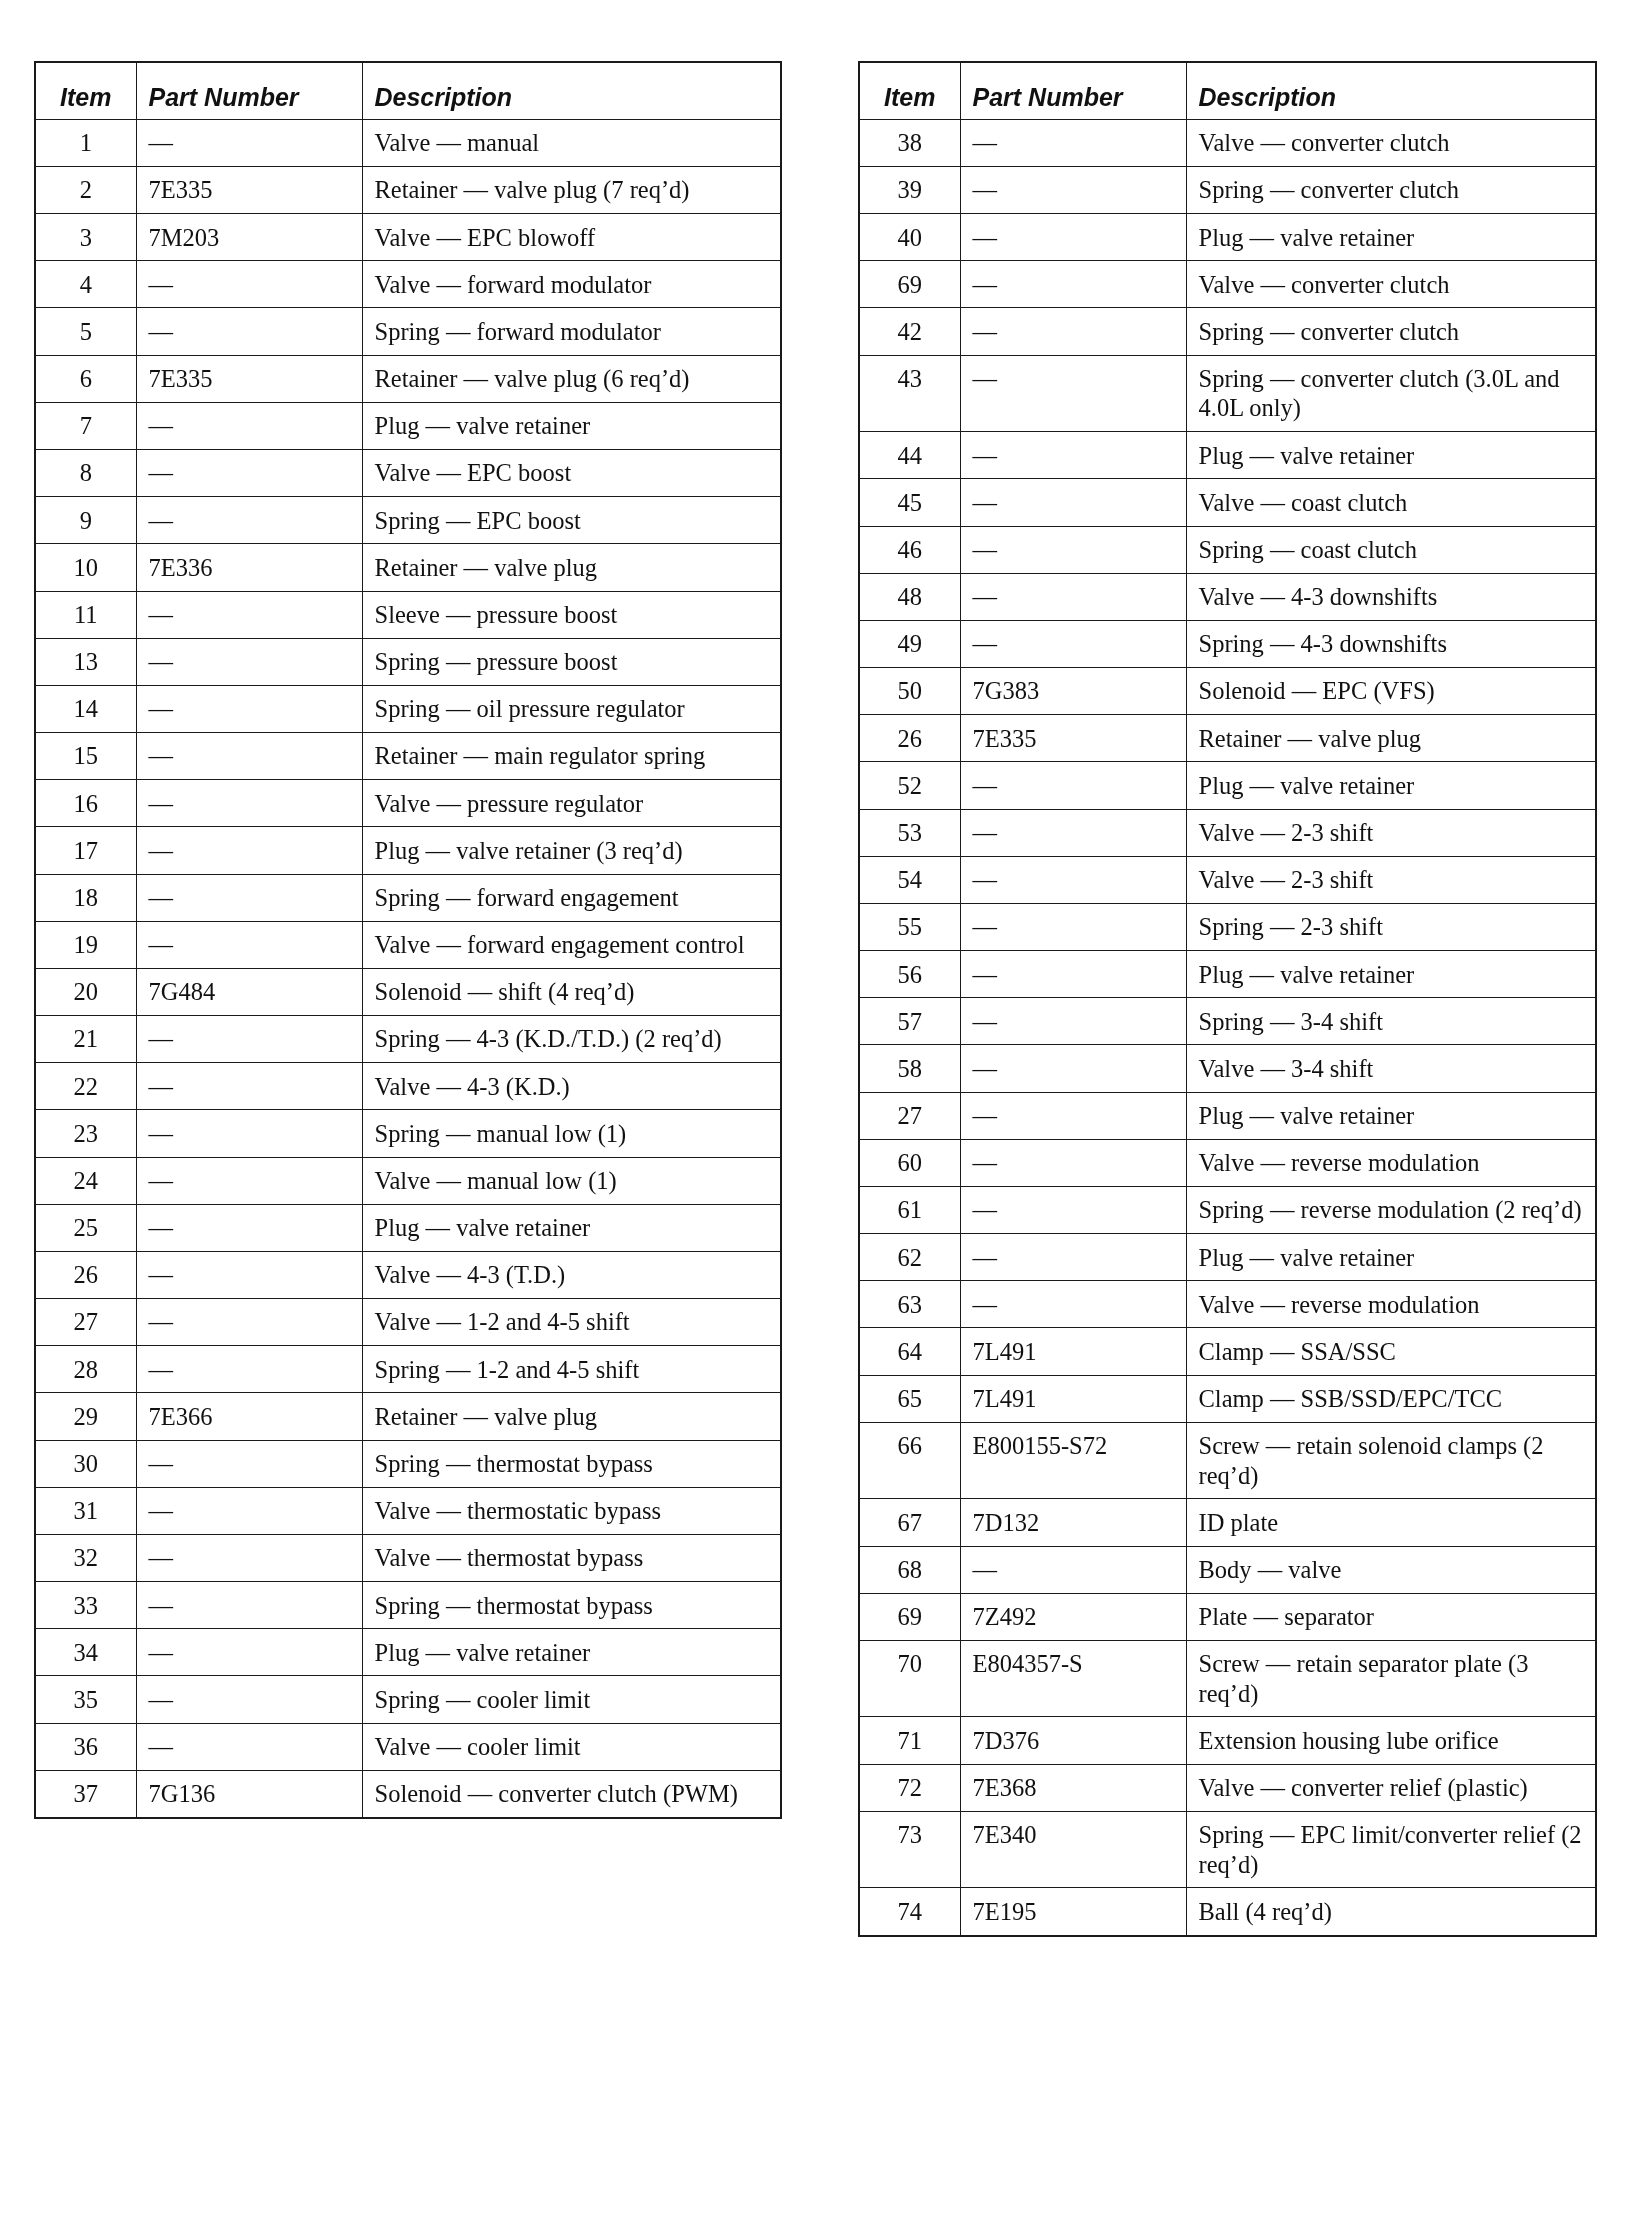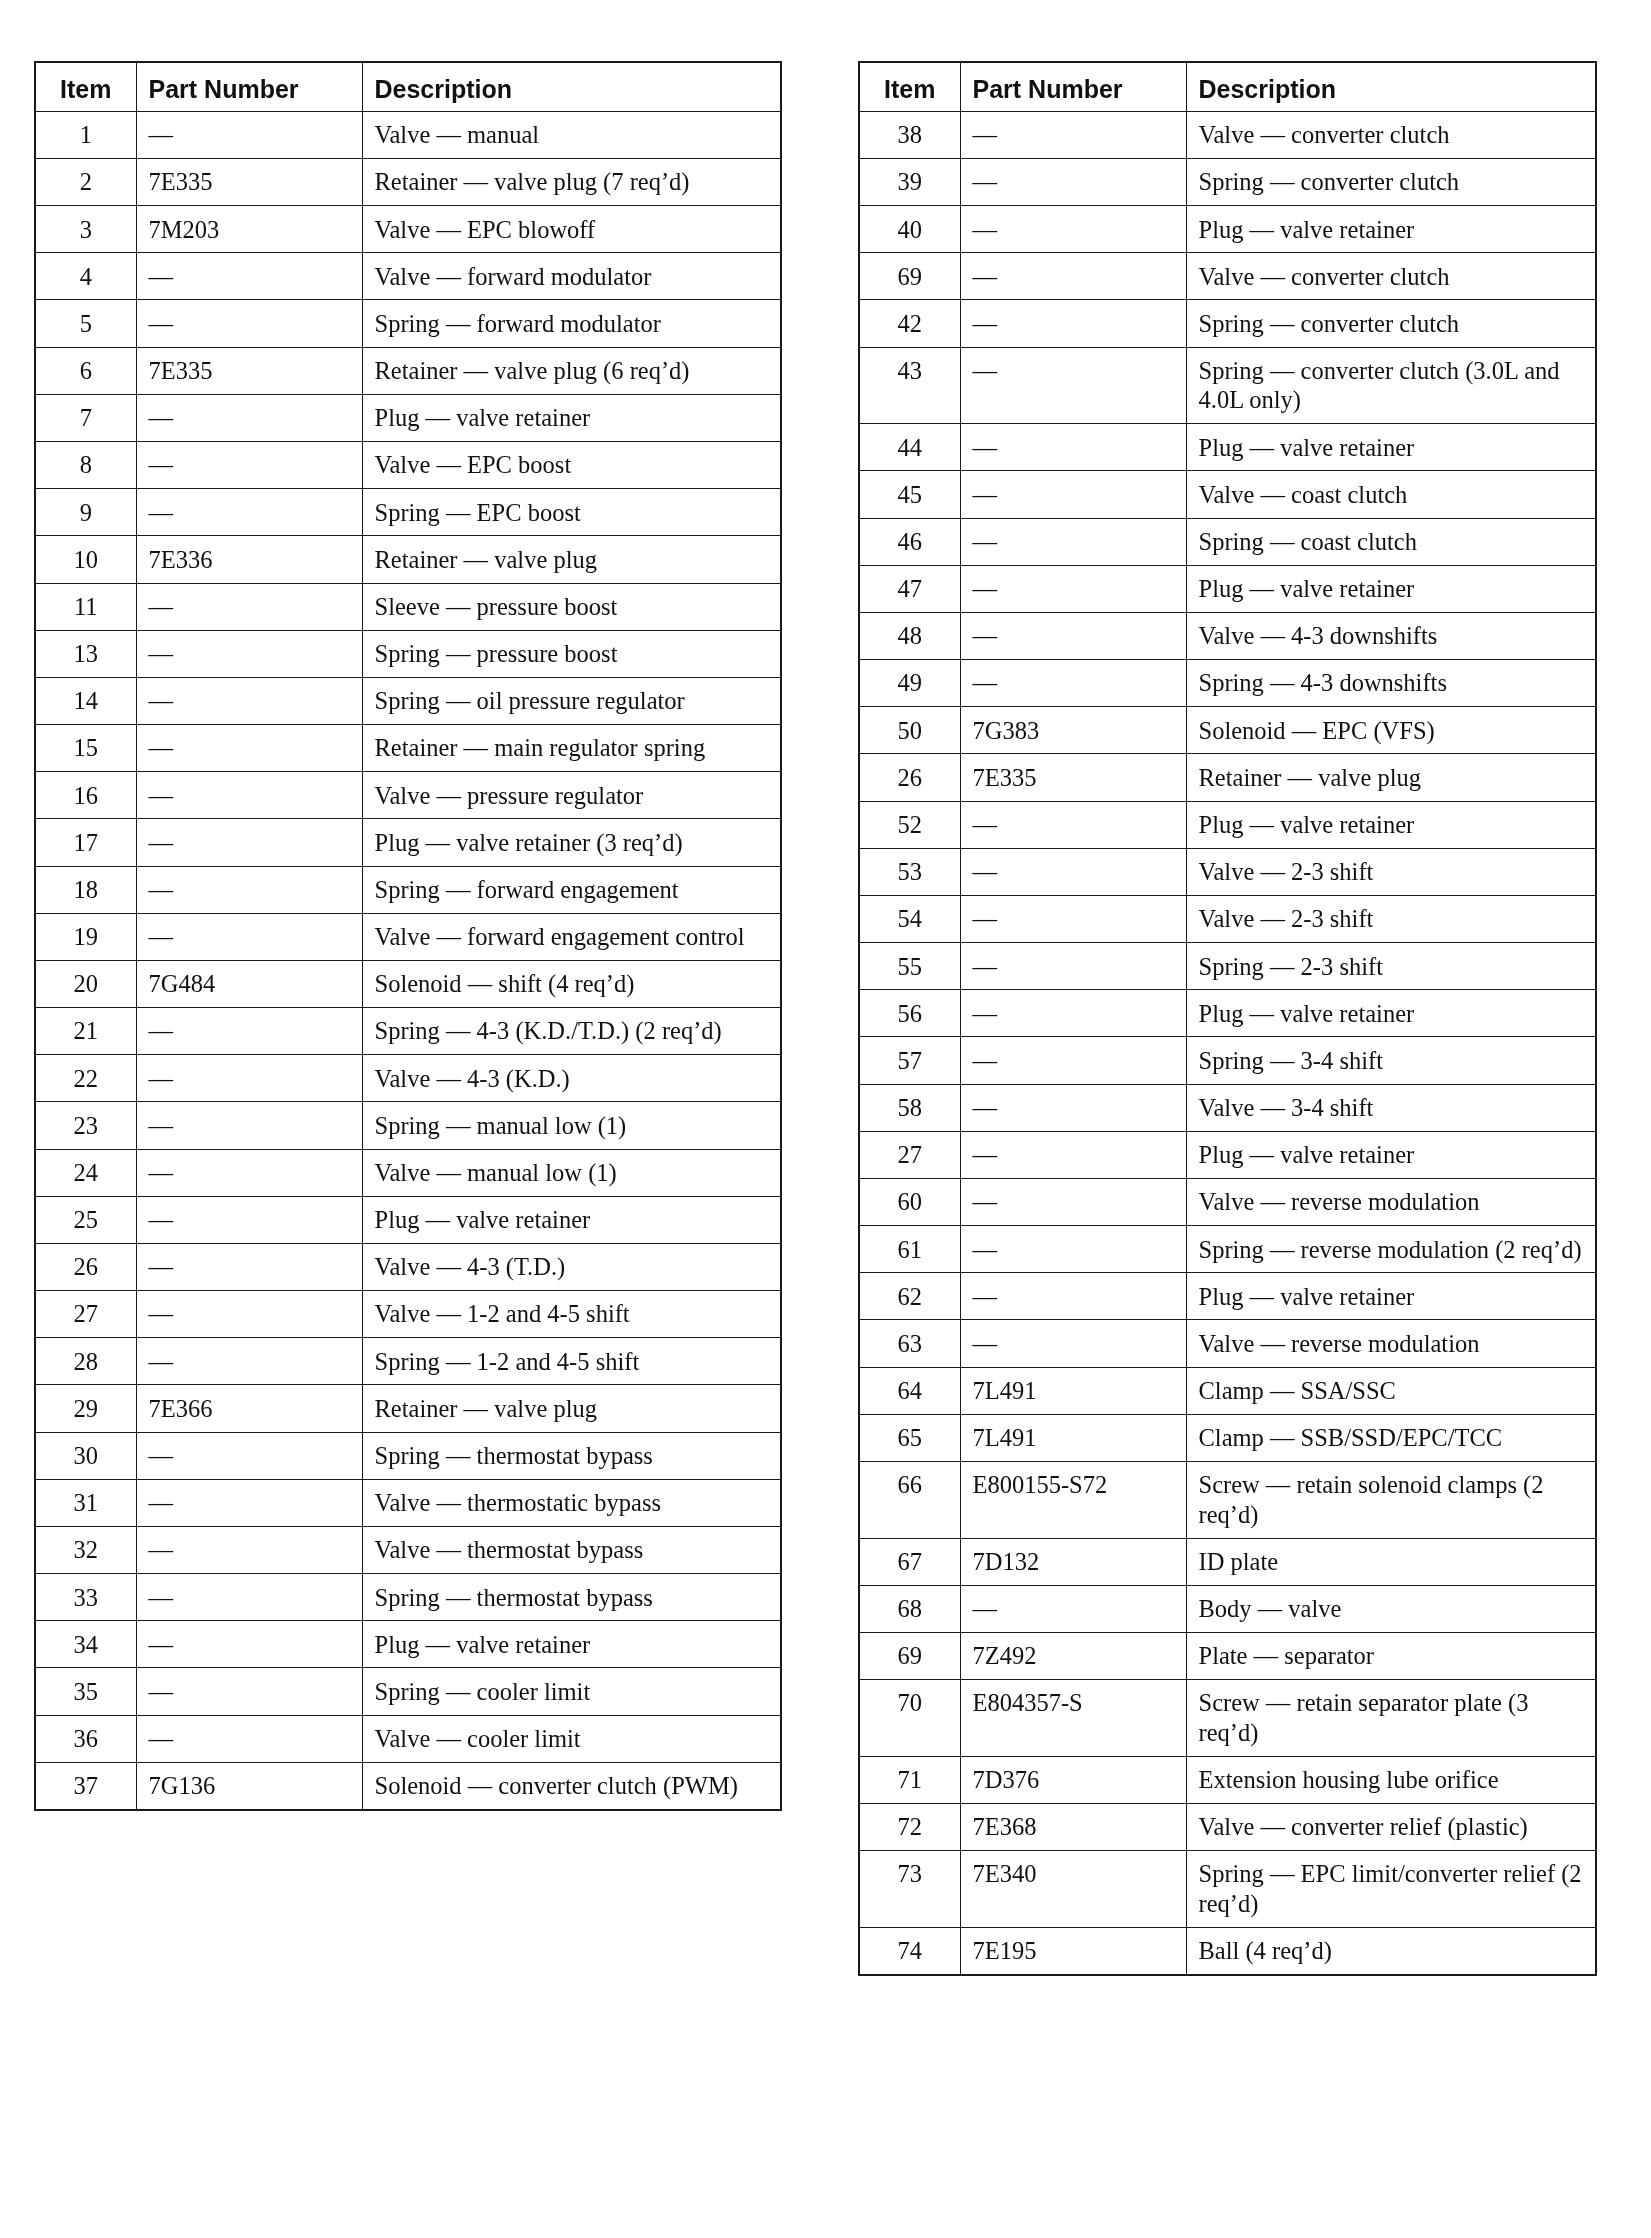--- a/index.html
+++ b/index.html
@@ -30,22 +30,23 @@
     font-size: 24.5px;
     line-height: 1.2;
     word-wrap: break-word;
   }
   th {
     font-family: "Liberation Sans", sans-serif;
     font-weight: bold;
     font-size: 25px;
     text-align: left;
     vertical-align: middle;
-    padding-top: 11px;
+    padding-top: 19px;
     padding-bottom: 6.8px;
+    font-style: italic;
   }
   th.col-item-h { text-align: center; padding-left: 5px; padding-right: 5px; }
   td.col-item   { text-align: center; padding-left: 5px; padding-right: 5px; }
   col.c-item { width: 101px; }
   col.c-part { width: 226px; }
 </style>
 </head>
 <body>
 
 <div class="page">
@@ -300,25 +301,20 @@
           <td class="col-item">45</td>
           <td>—</td>
           <td>Valve — coast clutch</td>
         </tr>
         <tr>
           <td class="col-item">46</td>
           <td>—</td>
           <td>Spring — coast clutch</td>
         </tr>
         <tr>
-          <td class="col-item">47</td>
-          <td>—</td>
-          <td>Plug — valve retainer</td>
-        </tr>
-        <tr>
           <td class="col-item">48</td>
           <td>—</td>
           <td>Valve — 4-3 downshifts</td>
         </tr>
         <tr>
           <td class="col-item">49</td>
           <td>—</td>
           <td>Spring — 4-3 downshifts</td>
         </tr>
         <tr>

